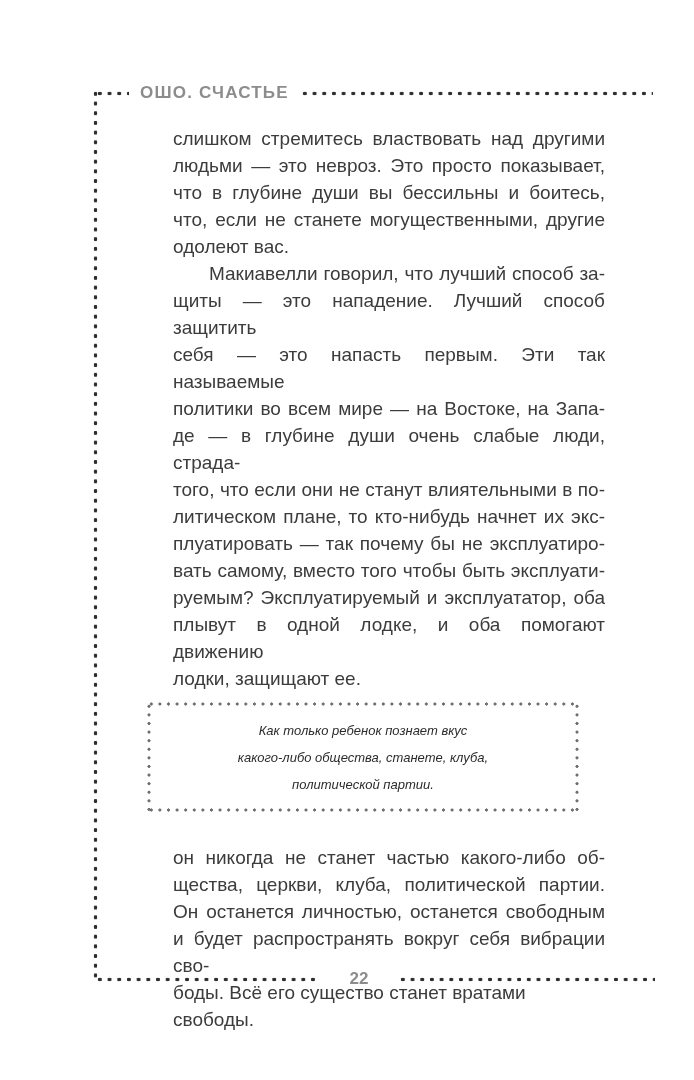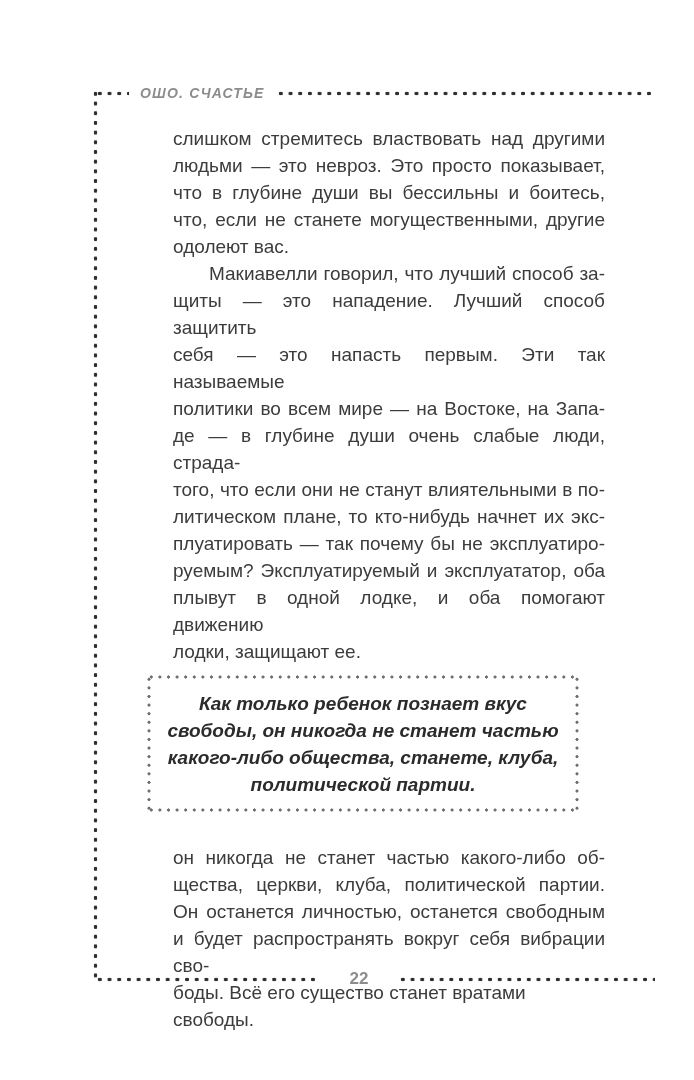--- a/index.html
+++ b/index.html
@@ -42,26 +42,25 @@
     position:absolute;
     left:95px;right:41px;top:85px;
     height:16px;
     display:flex;align-items:center;
   }
   .header .dots-left{width:34px;flex:0 0 auto;}
   .header .dots-right{flex:1 1 auto;}
   .running-title{
     flex:0 0 auto;
     padding:0 11px;
-    font-size:14px;
+    font-size:17px;
     font-weight:700;
     letter-spacing:1.2px;
     color:var(--muted-text);
     white-space:nowrap;
-    font-style:italic;
   }
   
   .footer{
     position:absolute;
     left:95px;right:39px;top:971px;
     height:16px;
     display:flex;align-items:center;
   }
   .footer .dots-left{width:225px;flex:0 0 auto;}
   .footer .dots-right{flex:1 1 auto;}
@@ -99,23 +98,23 @@
     background-image:
       radial-gradient(circle,var(--quote-border) 1.4px,transparent 1.8px),
       radial-gradient(circle,var(--quote-border) 1.4px,transparent 1.8px),
       radial-gradient(circle,var(--quote-border) 1.4px,transparent 1.8px),
       radial-gradient(circle,var(--quote-border) 1.4px,transparent 1.8px);
     background-size:8.6px 4px,8.6px 4px,4px 8.6px,4px 8.6px;
     background-position:left top,left bottom,left top,right top;
     background-repeat:repeat-x,repeat-x,repeat-y,repeat-y;
   }
   .qline{
-    font-size:19px;
+    font-size:13px;
     line-height:27px;
-    font-weight:700;
+    font-weight:400;
     font-style:italic;
     color:var(--quote-text);
     text-align:center;
   }
 </style>
 </head>
 <body>
 
 <div class="page">
 
@@ -135,28 +134,28 @@
         <div class="line j">что, если не станете могущественными, другие</div>
         <div class="line">одолеют вас.</div>
         <div class="line j indent">Макиавелли говорил, что лучший способ за-</div>
         <div class="line j">щиты — это нападение. Лучший способ защитить</div>
         <div class="line j">себя — это напасть первым. Эти так называемые</div>
         <div class="line j">политики во всем мире — на Востоке, на Запа-</div>
         <div class="line j">де — в глубине души очень слабые люди, страда-</div>
         <div class="line j">того, что если они не станут влиятельными в по-</div>
         <div class="line j">литическом плане, то кто-нибудь начнет их экс-</div>
         <div class="line j">плуатировать — так почему бы не эксплуатиро-</div>
+        <div class="line j">вать самому, вместо того чтобы быть эксплуати-</div>
         <div class="line j">руемым? Эксплуатируемый и эксплуататор, оба</div>
         <div class="line j">плывут в одной лодке, и оба помогают движению</div>
         <div class="line">лодки, защищают ее.</div>
       </div>
     <div class="quote-box">
       <div id="quote-lines">
           <div class="qline">Как только ребенок познает вкус</div>
-          <div class="qline">свободы, он никогда не станет частью</div>
           <div class="qline">какого-либо общества, станете, клуба,</div>
           <div class="qline">политической партии.</div>
         </div>
     </div>
     <div id="para-after">
         <div class="line j">он никогда не станет частью какого-либо об-</div>
         <div class="line j">щества, церкви, клуба, политической партии.</div>
         <div class="line j">Он останется личностью, останется свободным</div>
         <div class="line j">и будет распространять вокруг себя вибрации сво-</div>
         <div class="line">боды. Всё его существо станет вратами свободы.</div>

